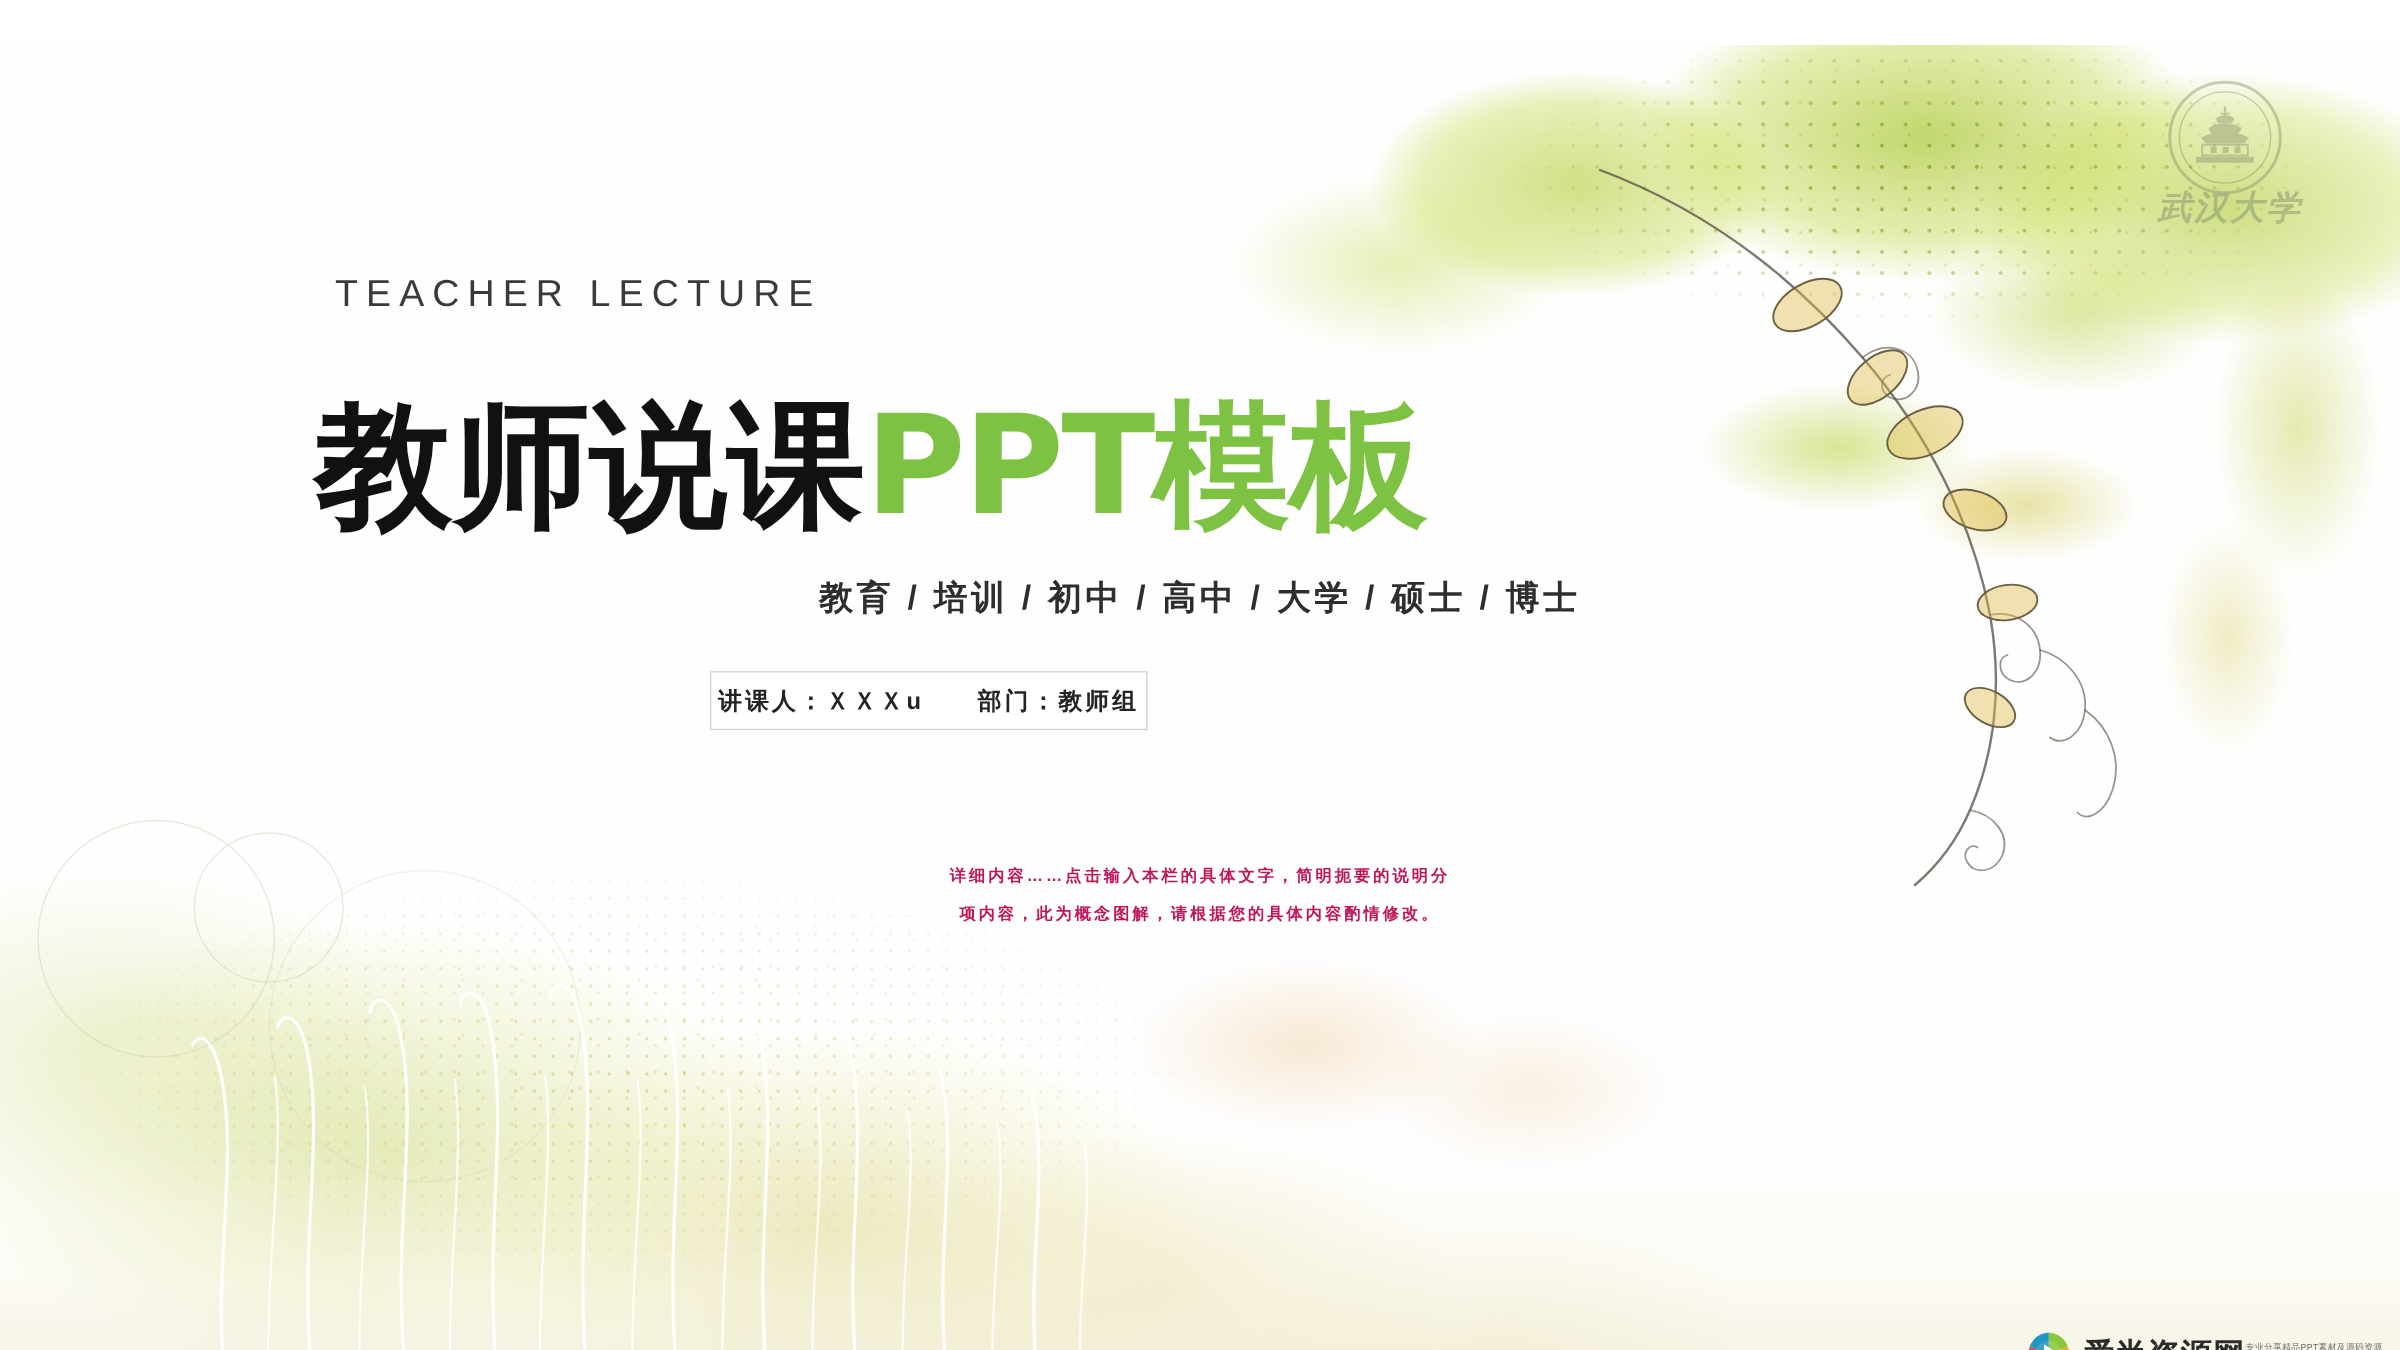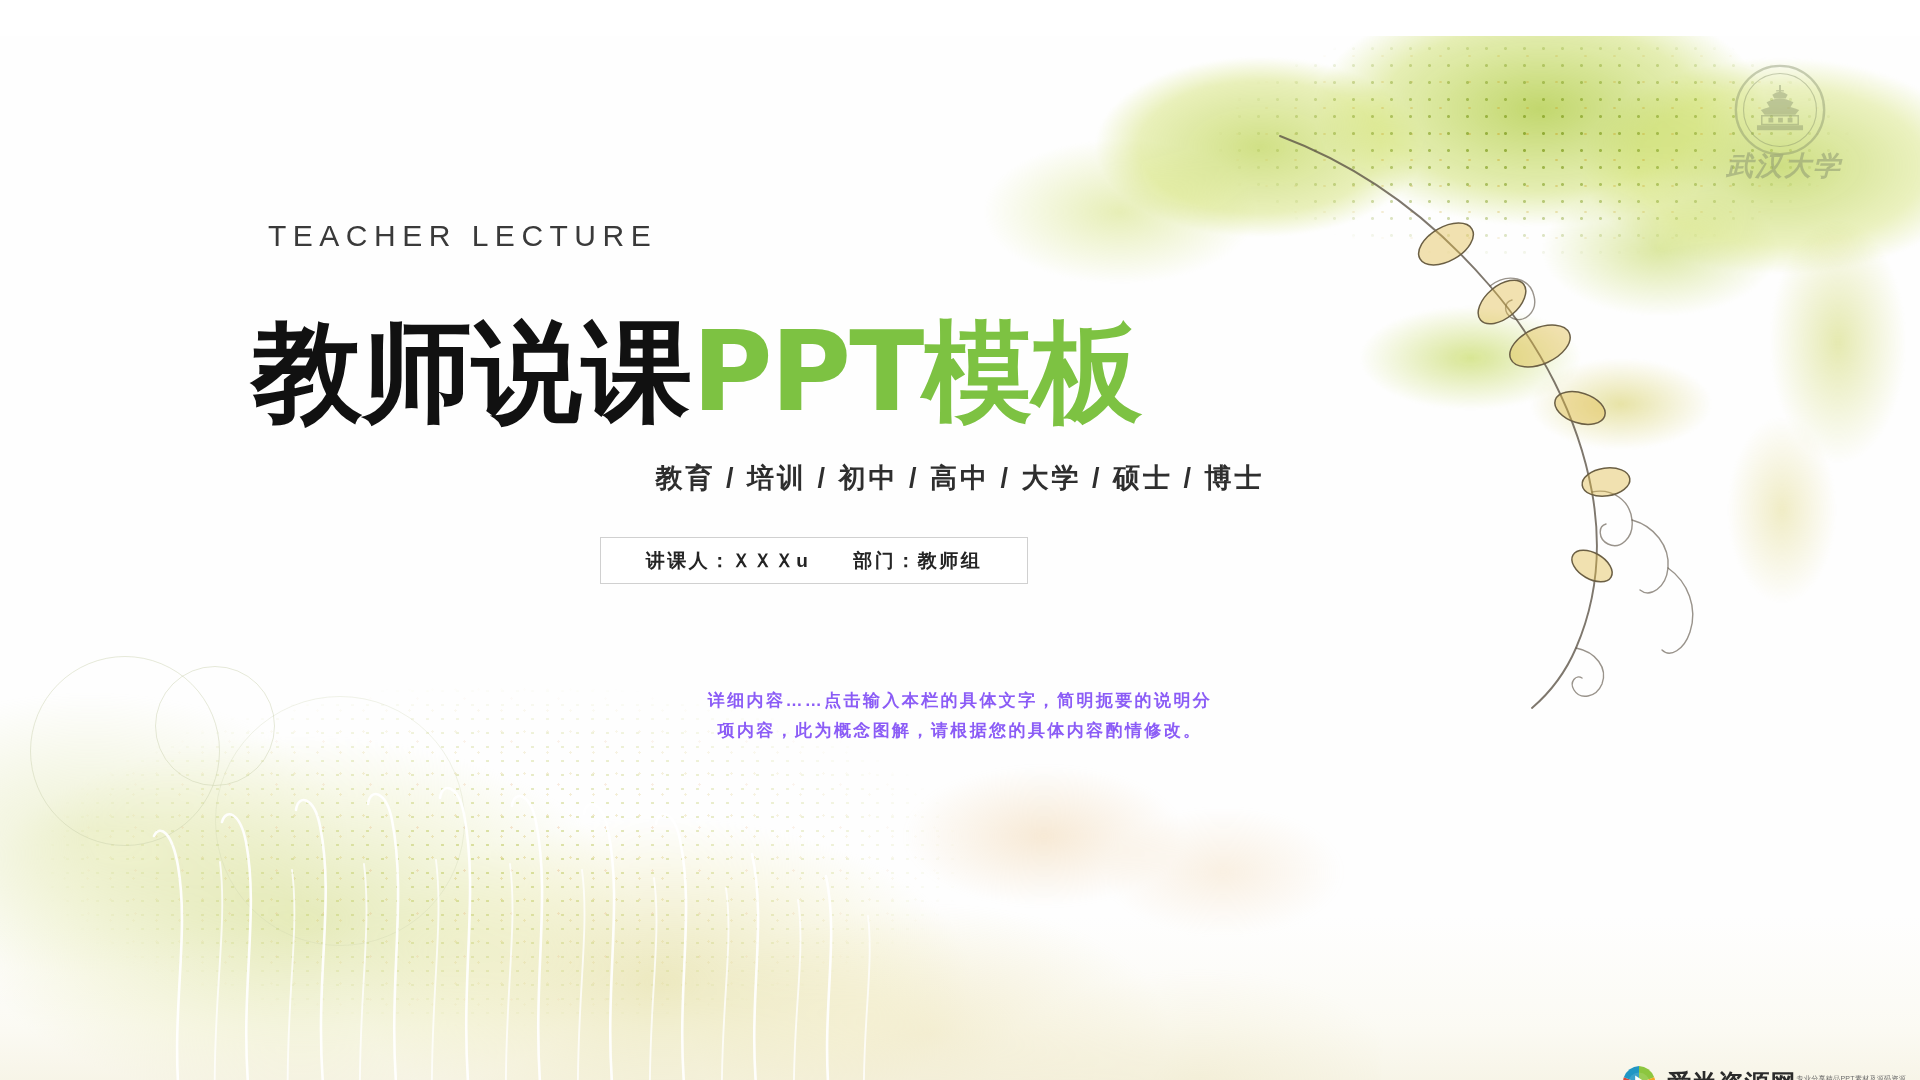--- a/index.html
+++ b/index.html
@@ -128,34 +128,34 @@
   .main-title .ppt-green { color:#7DC242; letter-spacing:-2px; }
   .main-title .cn-green { color:#7DC242; }
 
   .tagline {
     position:absolute; left:0; right:0; top:424px;
     text-align:center;
     font-size:27px; letter-spacing:3px; color:#2e2e2e; font-weight:600;
   }
 
   .speaker-box {
-    position:absolute; left:600px; top:501px;
-    width:428px; height:47px;
+    position:absolute; left:568px; top:501px;
+    width:350px; height:47px;
     background:rgba(255,255,255,.72);
     border:1px solid rgba(150,150,150,.45);
     display:flex; align-items:center; justify-content:center;
     font-size:19px; letter-spacing:2.5px; color:#242424; font-weight:600;
     white-space:pre;
   }
 
   .desc {
     position:absolute; left:0; right:0; top:650px;
     text-align:center;
-    font-size:17px; line-height:30px; letter-spacing:2.4px;
-    color:#8b5cf6; font-weight:600;
+    font-size:13px; line-height:30px; letter-spacing:2.4px;
+    color:#be185d; font-weight:600;
   }
   .desc div { white-space:nowrap; }
 
   
   .seal { position:absolute; top:26px; right:92px; width:96px; height:96px; opacity:.40; }
   .seal svg { width:100%; height:100%; }
   .seal-name {
     position:absolute; top:112px; right:78px;
     font-size:27px; color:#8f9a72; opacity:.55;
     letter-spacing:2px;

